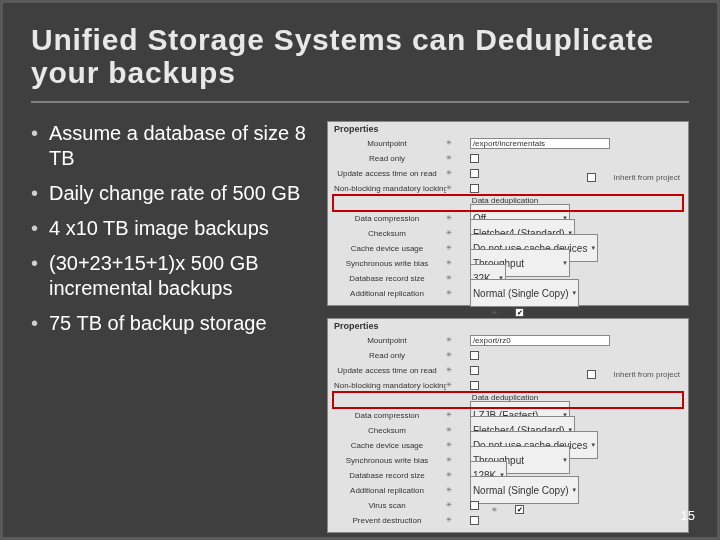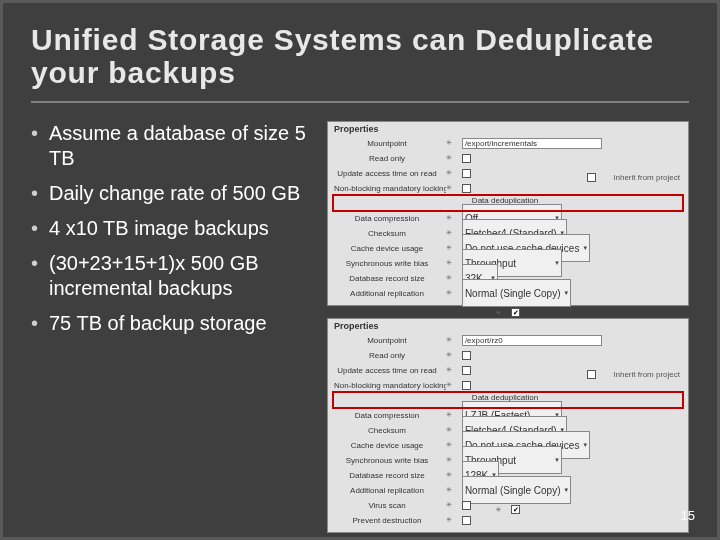--- a/index.html
+++ b/index.html
@@ -103,21 +103,21 @@
     padding-right: 6px;
     font-size: 8px;
     color: #333;
     white-space: nowrap;
     overflow: hidden;
   }
   .ctrl {
     flex: 1;
     display: flex;
     align-items: center;
-    gap: 10px;
+    gap: 18px;
   }
   .input {
     background: #fff;
     border: 1px solid #888;
     height: 11px;
     padding: 0 2px;
     font-size: 8px;
     color: #333;
     min-width: 80px;
     display: inline-flex;
@@ -168,21 +168,21 @@
 </head>
 <body>
 
 <div class="slide">
 
   <div class="title">Unified Storage Systems can Deduplicate your backups</div>
 
   <div class="body-row">
 
     <ul class="bullets">
-      <li>Assume a database of size 5 TB</li>
+      <li>Assume a database of size 8 TB</li>
       <li>Daily change rate of 500 GB</li>
       <li>4 x10 TB image backups</li>
       <li>(30+23+15+1)x 500 GB incremental backups</li>
       <li>75 TB of backup storage</li>
     </ul>
 
     <div class="panels">
 
       <div class="panel">
         <div class="panel-title">Properties</div>

